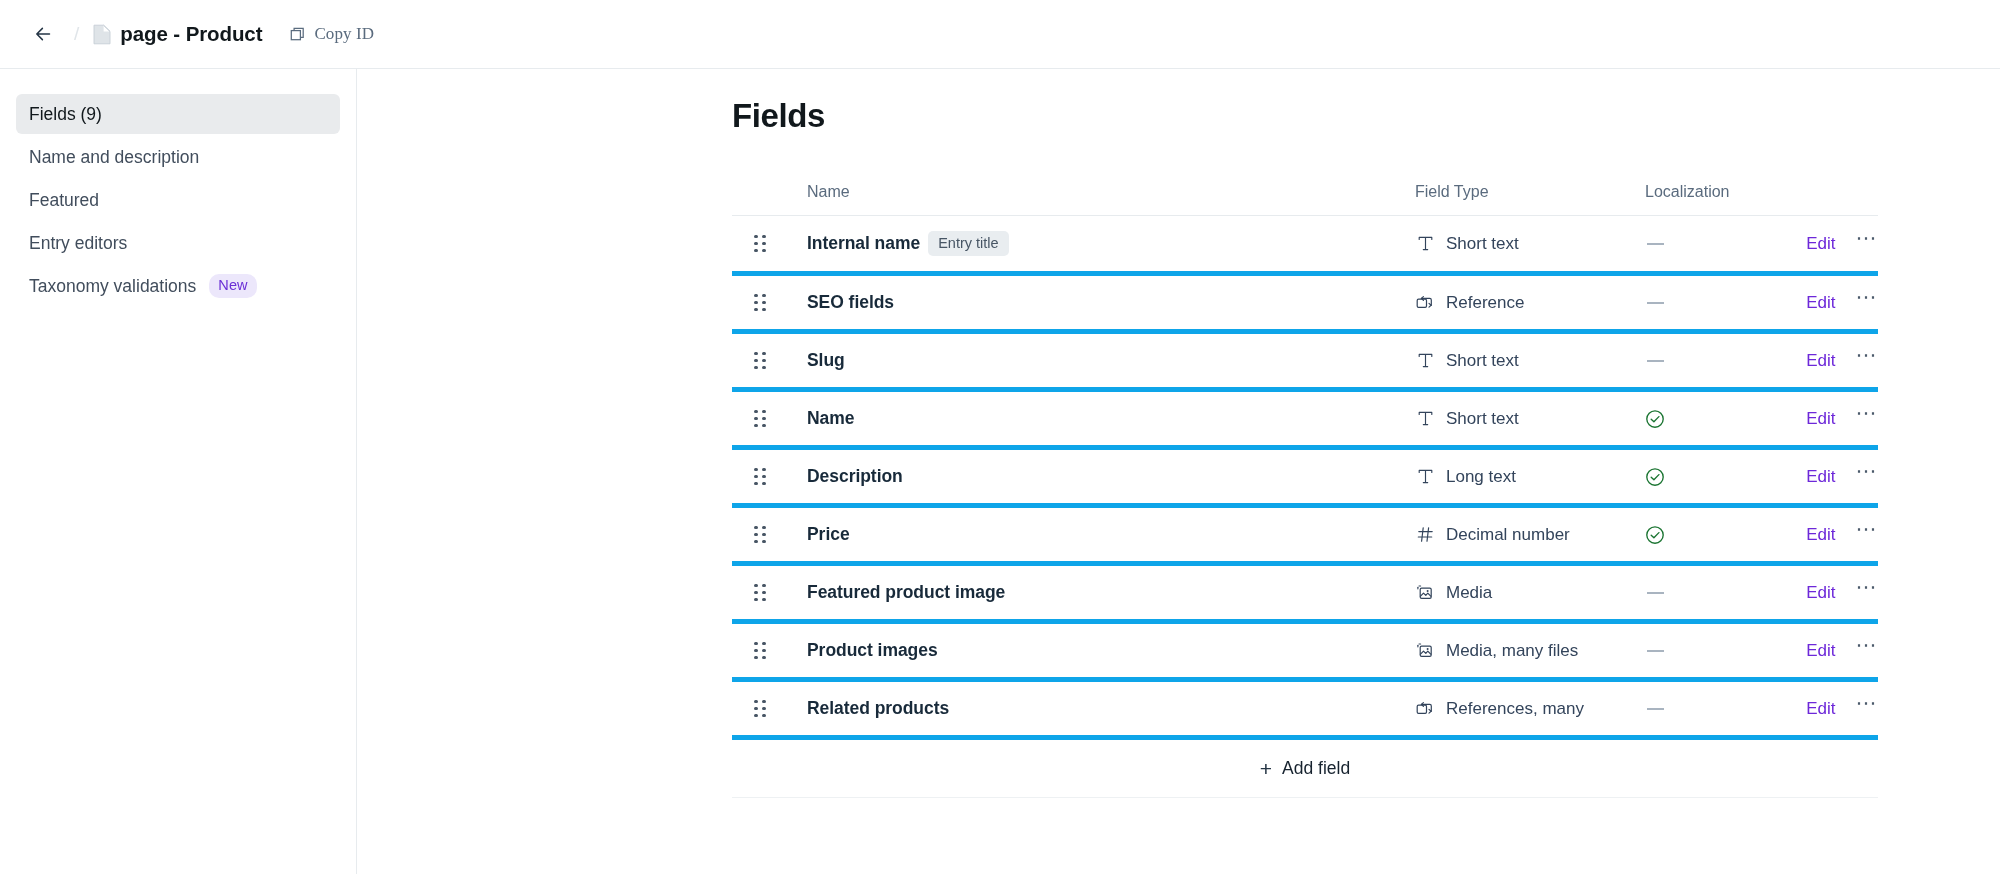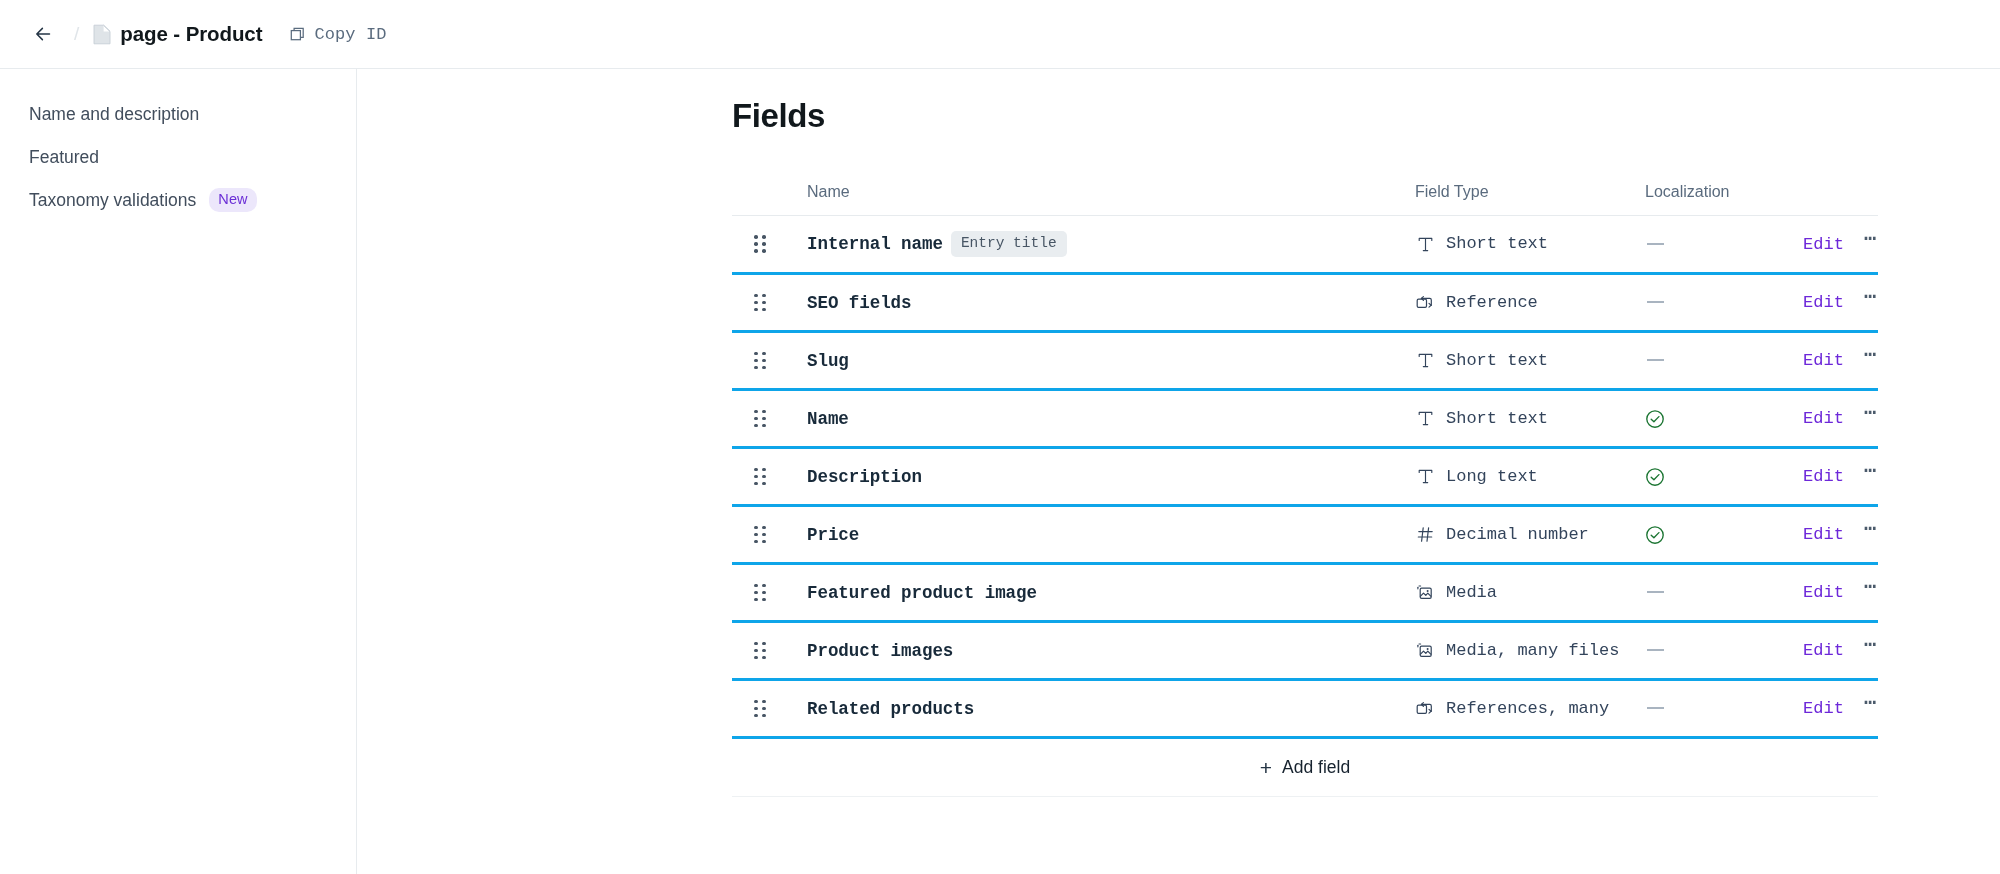--- a/index.html
+++ b/index.html
@@ -44,21 +44,21 @@
     white-space: nowrap;
   }
   #copy-id {
     display: flex; align-items: center;
     margin-left: 28px;
     cursor: pointer;
     flex: 0 0 auto;
   }
   #copy-id .cid-icon { width: 15px; height: 15px; margin-right: 9px; }
   #copy-id .cid-label {
-    font-family: Liberation Mono, monospace;
+    font-family: Liberation Serif, serif;
     font-size: 17px;
     color: #5a6b7e;
     letter-spacing: 0.1px;
     white-space: nowrap;
   }
 
   
   #body { display: flex; height: 805px; }
 
   
@@ -125,25 +125,24 @@
     padding: 0 0 14px 0;
     border-bottom: 1px solid #e7ebee;
   }
   col.c-handle { width: 75px; }
   col.c-name   { width: 608px; }
   col.c-type   { width: 230px; }
   col.c-loc    { width: 135px; }
   col.c-act    { width: 98px; }
 
   table.fields-table td {
-    border-bottom: 3px solid #0ea5e9;
+    border-bottom: 5px solid #0ea5e9;
     height: 58px;
     vertical-align: middle;
     padding: 0;
-    font-family: Liberation Mono, monospace;
   }
 
   
   .drag-handle {
     width: 14px;
     display: grid;
     grid-template-columns: repeat(2, 4px);
     grid-template-rows: repeat(3, 4px);
     gap: 3px 4px;
     cursor: grab;
@@ -269,25 +268,31 @@
         <path d="M4.1 3.6V1.3h9.1v9.1h-2.3" stroke="#5a6b7e" stroke-width="1.25" fill="none"></path>
       </svg>
     </span>
     <span class="cid-label">Copy ID</span>
   </div>
 </div>
 
 <div id="body">
 
   <nav id="sidebar">
+    <div class="nav-item active">
+      <span>Fields (9)</span>
+    </div>
     <div class="nav-item">
       <span>Name and description</span>
     </div>
     <div class="nav-item">
       <span>Featured</span>
+    </div>
+    <div class="nav-item">
+      <span>Entry editors</span>
     </div>
     <div class="nav-item">
       <span>Taxonomy validations</span>
       <span class="badge-new">New</span>
     </div>
   </nav>
 
   <main id="main">
     <div id="content-wrap">
 

